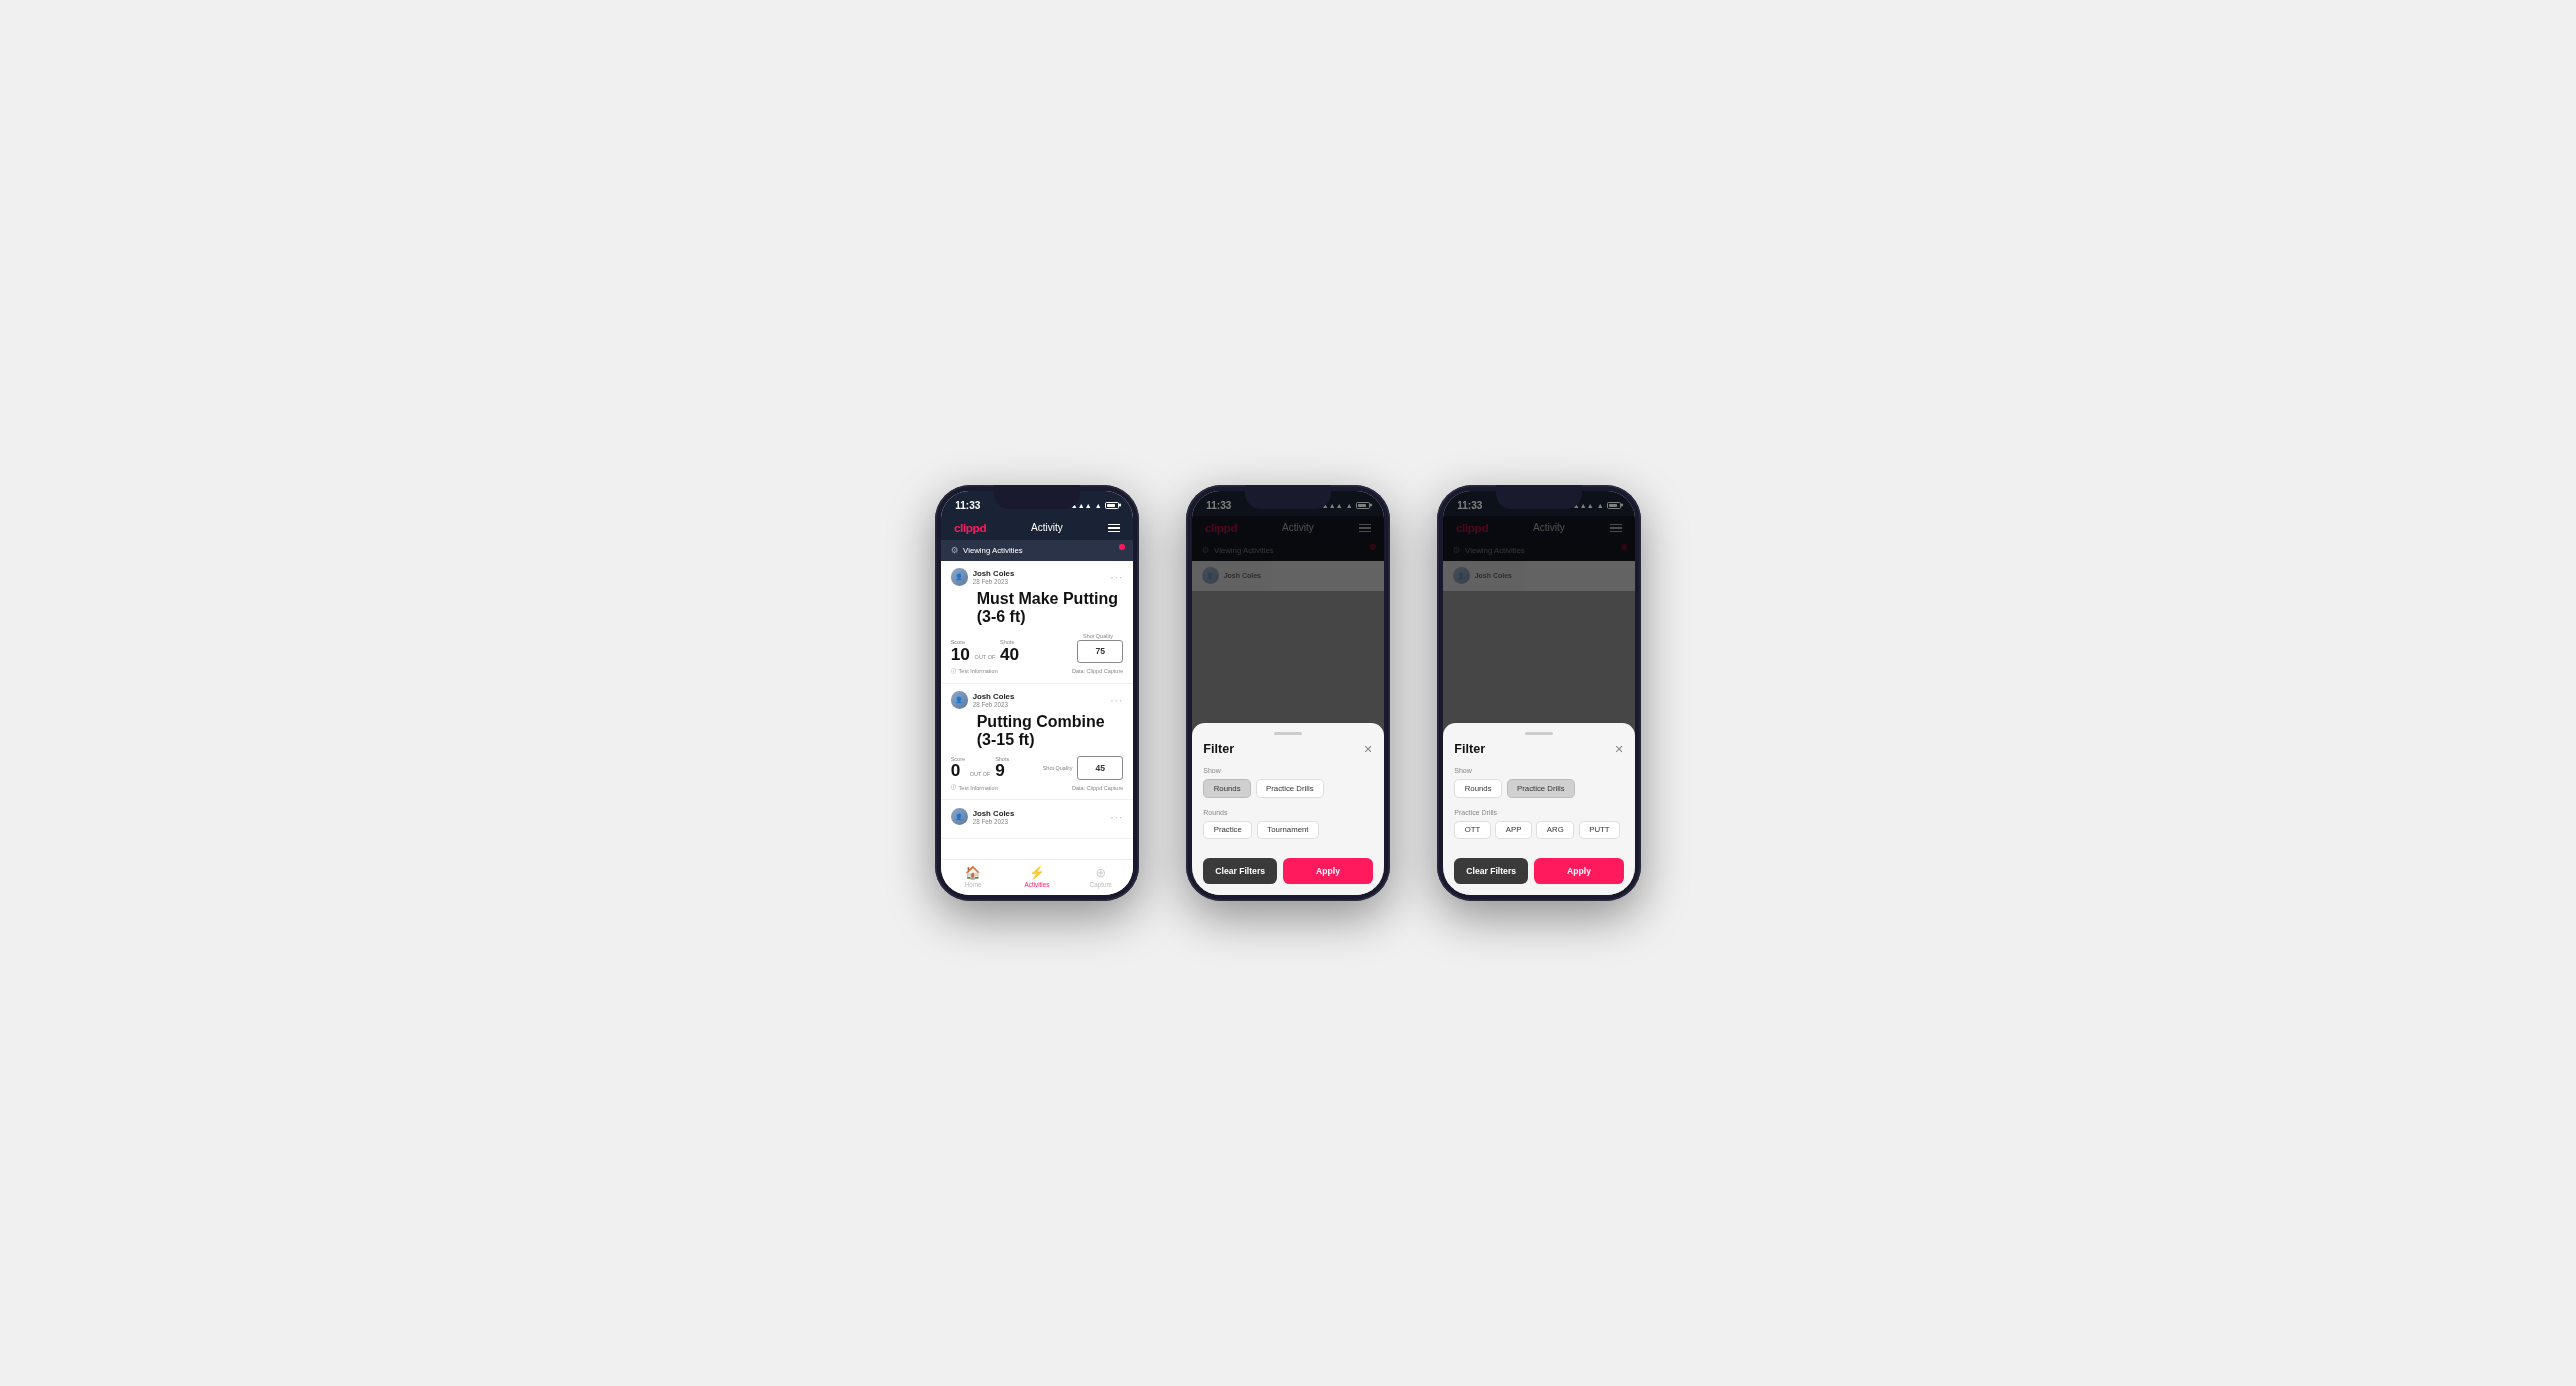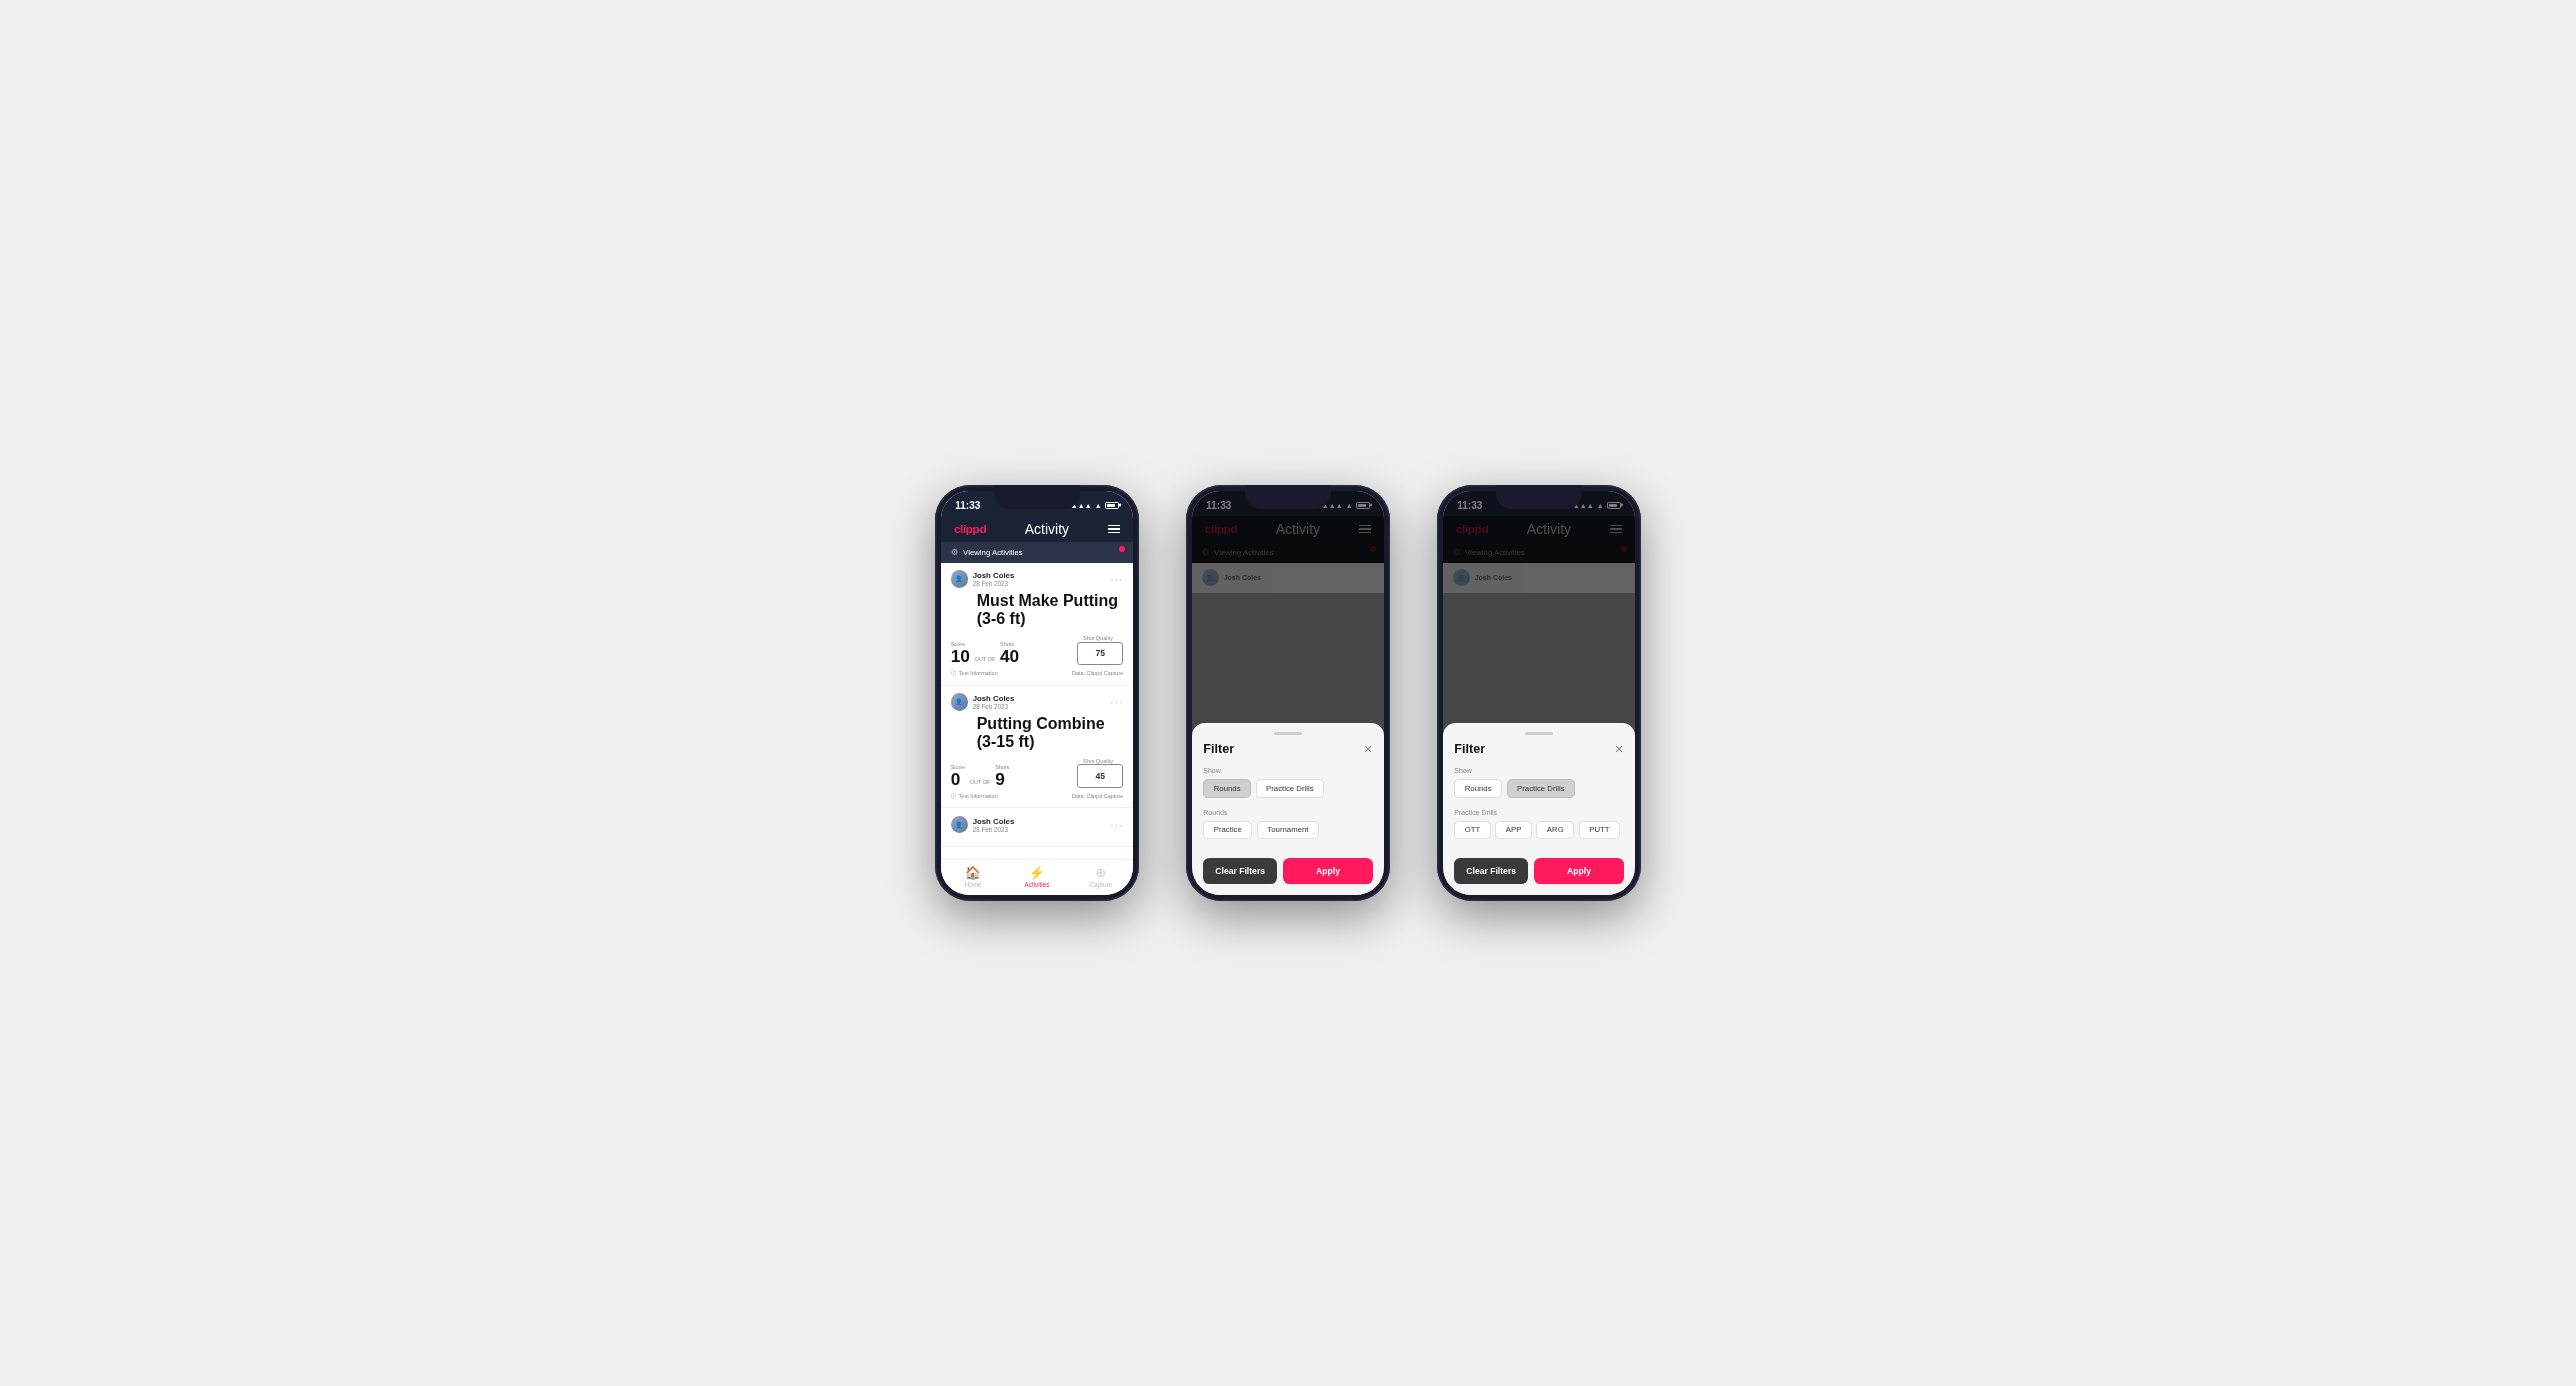--- a/index.html
+++ b/index.html
@@ -108,21 +108,21 @@
       padding: 4.7px 12.6px;
       flex-shrink: 0;
     }
     .logo {
       font-size: 11.8px;
       font-weight: 700;
       color: #ff1a5e;
       letter-spacing: -0.4px;
     }
     .nav-title {
-      font-size: 14px;
+      font-size: 10px;
       color: #fff;
       font-weight: 500;
     }
     .hamburger {
       display: flex;
       flex-direction: column;
       gap: 2.4px;
     }
     .hamburger span {
       display: block;
@@ -519,21 +519,21 @@
           <div class="stats-row">
             <div class="stat-block">
               <span class="stat-label">Score</span>
               <span class="stat-value">0</span>
             </div>
             <span class="out-of">OUT OF</span>
             <div class="stat-block">
               <span class="stat-label">Shots</span>
               <span class="stat-value">9</span>
             </div>
-            <div style="margin-left:auto; display:flex; flex-direction:column; align-items:center;">
+            <div style="margin-left:auto; display:flex; align-items:center;">
               <span class="shot-quality-label">Shot Quality</span>
               <div class="shot-quality-badge">
                 <span>45</span>
               </div>
             </div>
           </div>
           <div class="activity-footer">
             <div class="test-info">
               <span>ⓘ</span>
               <span>Test Information</span>

